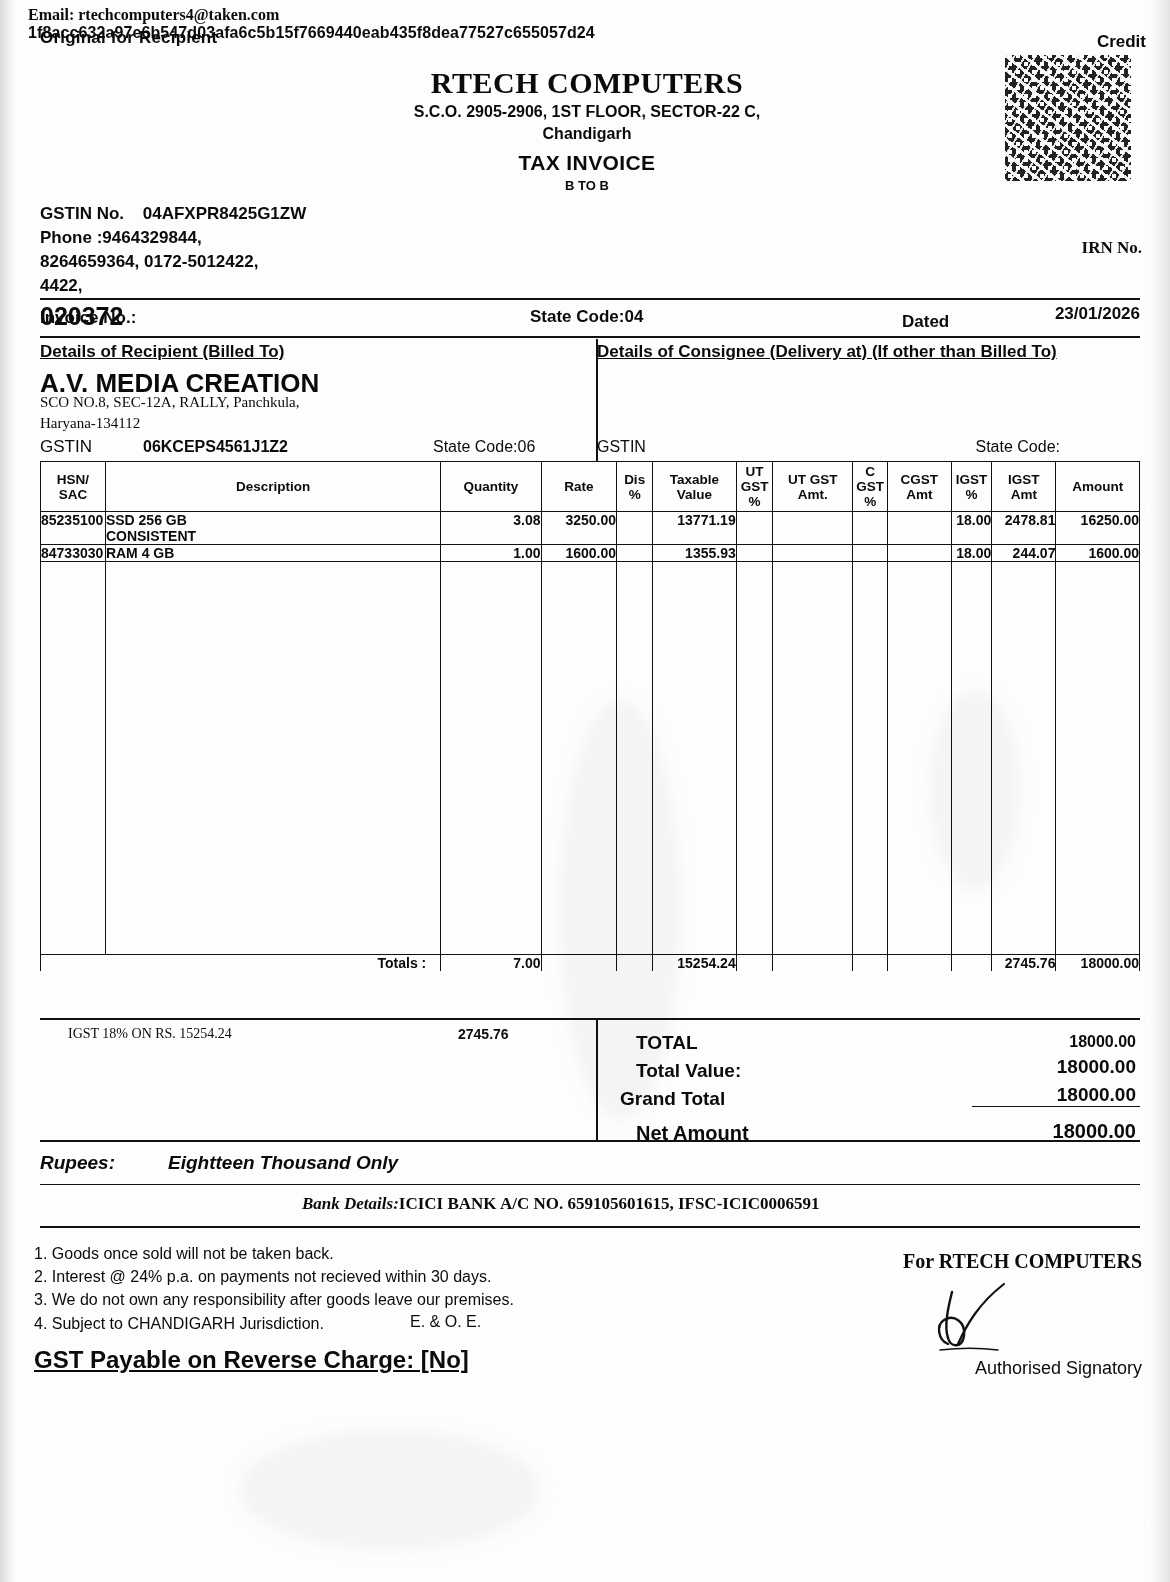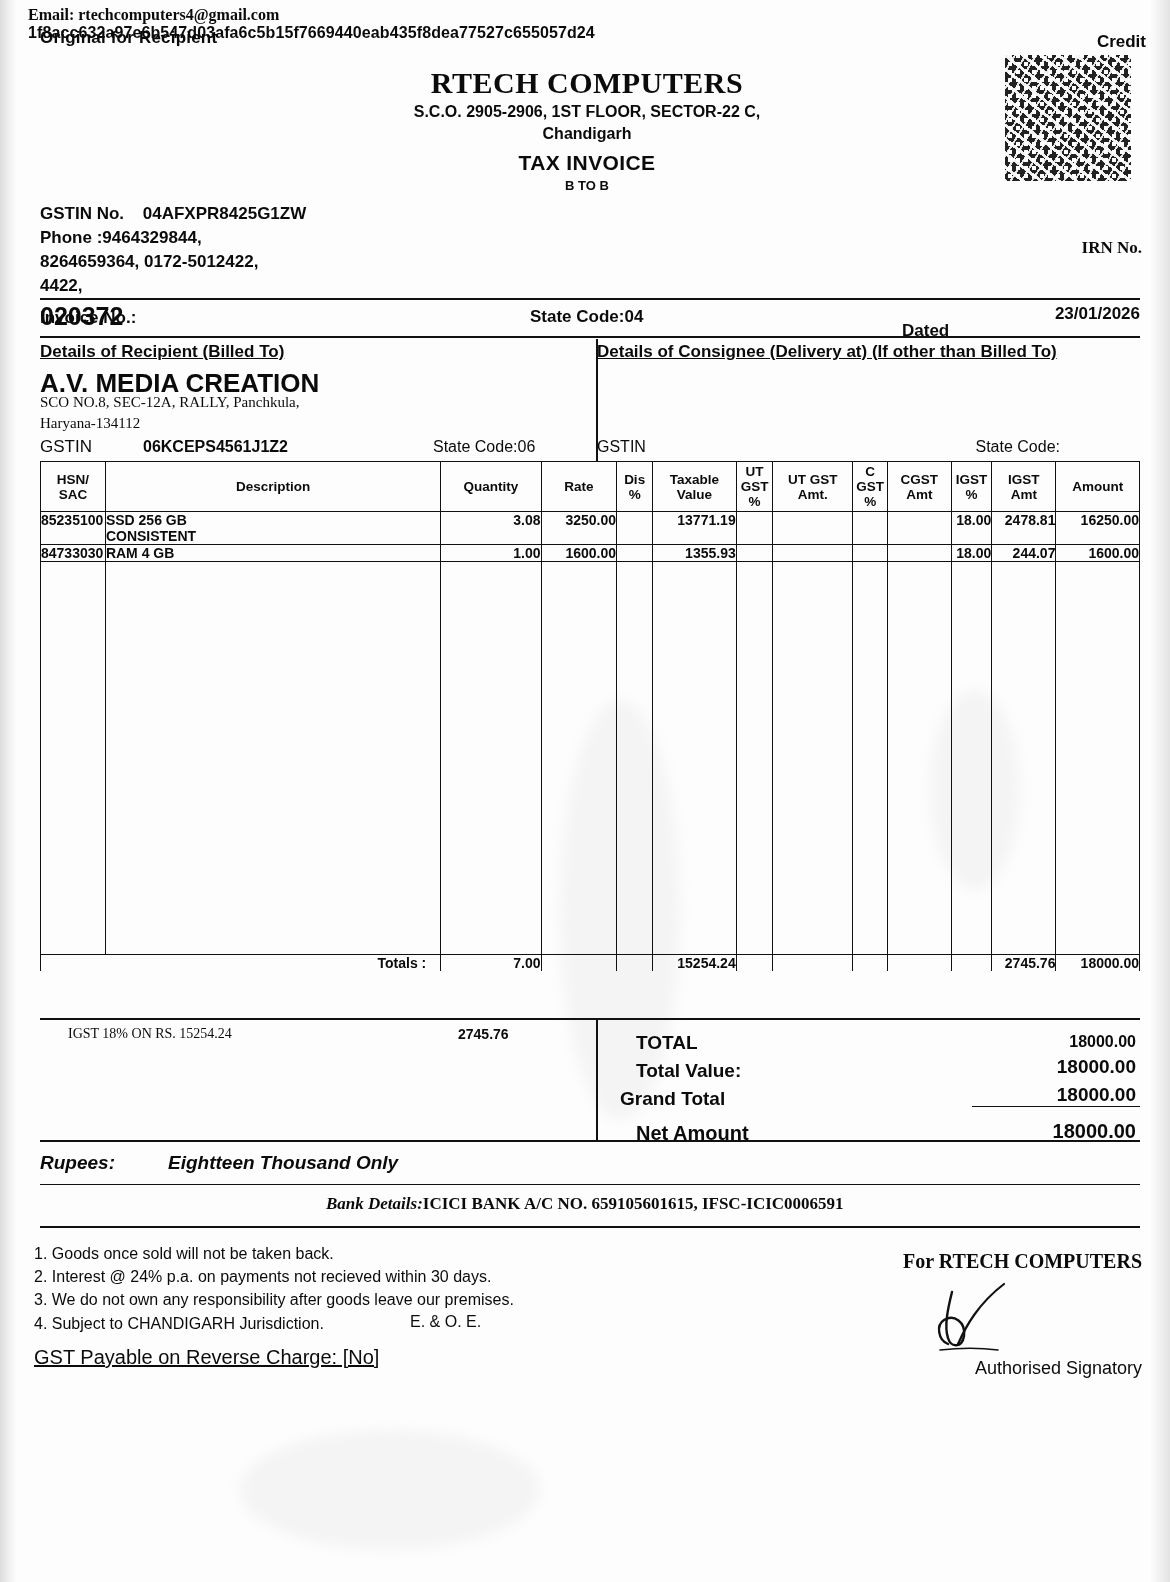--- a/index.html
+++ b/index.html
@@ -142,21 +142,21 @@
   .meta {
     position: absolute;
     left: 12px; right: 0;
     top: 296px;
     height: 34px;
   }
   .meta .lbl { position: absolute; font-size: 17px; font-weight: bold; }
   .inv-lbl { left: 0; top: 6px; }
   .inv-val { left: 152px; top: 0px; font-size: 25px; font-weight: bold; font-family: "Liberation Sans", sans-serif;}
   .state-code { left: 490px; top: 5px; font-size: 17px;}
-  .dated-lbl { left: 862px; top: 19px; }
+  .dated-lbl { left: 862px; top: 10px; }
   .dated-val { right: 6px; top: 2px; font-size: 21px; }
 
   
   .party { position: absolute; top: 333px; left: 12px; right: 0; height: 120px; }
   .party-title {
     font-size: 17px; font-weight: bold;
     text-decoration: underline;
     position: absolute;
   }
   .billed-title { left: 0; top: 3px; }
@@ -227,27 +227,27 @@
   .t2v { top: 38px; }
   .t3l { left: 580px; top: 70px; }
   .t3v { top: 66px; }
   .t4l { left: 596px; top: 104px; font-size: 20px;}
   .t4v { top: 102px; font-size: 20px;}
 
   .hline { position: absolute; height: 1px; background: #111; }
 
   .rupees-lbl { position: absolute; left: 12px; top: 1146px; font-size: 19px; font-weight: bold; font-style: italic;}
   .rupees-val { position: absolute; left: 140px; top: 1146px; font-size: 19px; font-weight: bold; font-style: italic;}
-  .bank { position: absolute; left: 274px; top: 1188px; font-size: 17px; font-weight: bold; font-family: "Liberation Serif", serif; margin-left: 24px;}
+  .bank { position: absolute; left: 274px; top: 1188px; font-size: 17px; font-weight: bold; font-family: "Liberation Serif", serif;}
   .bank em { font-style: italic; }
 
   .terms { position: absolute; left: 6px; top: 1236px; font-size: 16px; line-height: 1.45; }
   .terms div { white-space: nowrap; }
   .eoe { position: absolute; left: 382px; top: 1307px; font-size: 16px; }
-  .gst-rev { position: absolute; left: 6px; top: 1340px; font-size: 20px; font-weight: normal; text-decoration: underline;}
+  .gst-rev { position: absolute; left: 6px; top: 1340px; font-size: 24px; font-weight: bold; text-decoration: underline;}
 
   .for-company { position: absolute; right: 4px; top: 1244px; font-size: 20px; font-weight: bold; font-family: "Liberation Serif", serif;}
   .auth { position: absolute; right: 4px; top: 1352px; font-size: 18px; }
   .sign {
     position: absolute;
     right: 118px;
     top: 1272px;
     width: 110px;
     height: 84px;
     pointer-events: none;
@@ -276,21 +276,21 @@
     <div class="hdr-line btob">B TO B</div>
 
     <div class="hdr-line gstin-no">
       <span>GSTIN No.</span>
       <span class="val">04AFXPR8425G1ZW</span>
     </div>
     <div class="hdr-line phone1">Phone :9464329844,</div>
     <div class="hdr-line phone2">8264659364, 0172-5012422,</div>
     <div class="hdr-line phone3">4422,</div>
 
-    <div class="email">Email: rtechcomputers4@gmail.com</div>
+    <div class="email">Email: rtechcomputers4@taken.com</div>
     <div class="hdr-line irn-label">IRN No.</div>
     <div class="irn-value">1f8acc632a97e6b547d03afa6c5b15f7669440eab435f8dea77527c655057d24</div>
 
     <div class="qr"></div>
 
     <div class="rule" style="left:12px; top:292px; width:1100px; height:2px;"></div>
     <div class="meta">
       <div class="lbl inv-lbl">Invoice No.:</div>
       <div class="inv-val">020372</div>
       <div class="lbl state-code">State Code:04</div>

